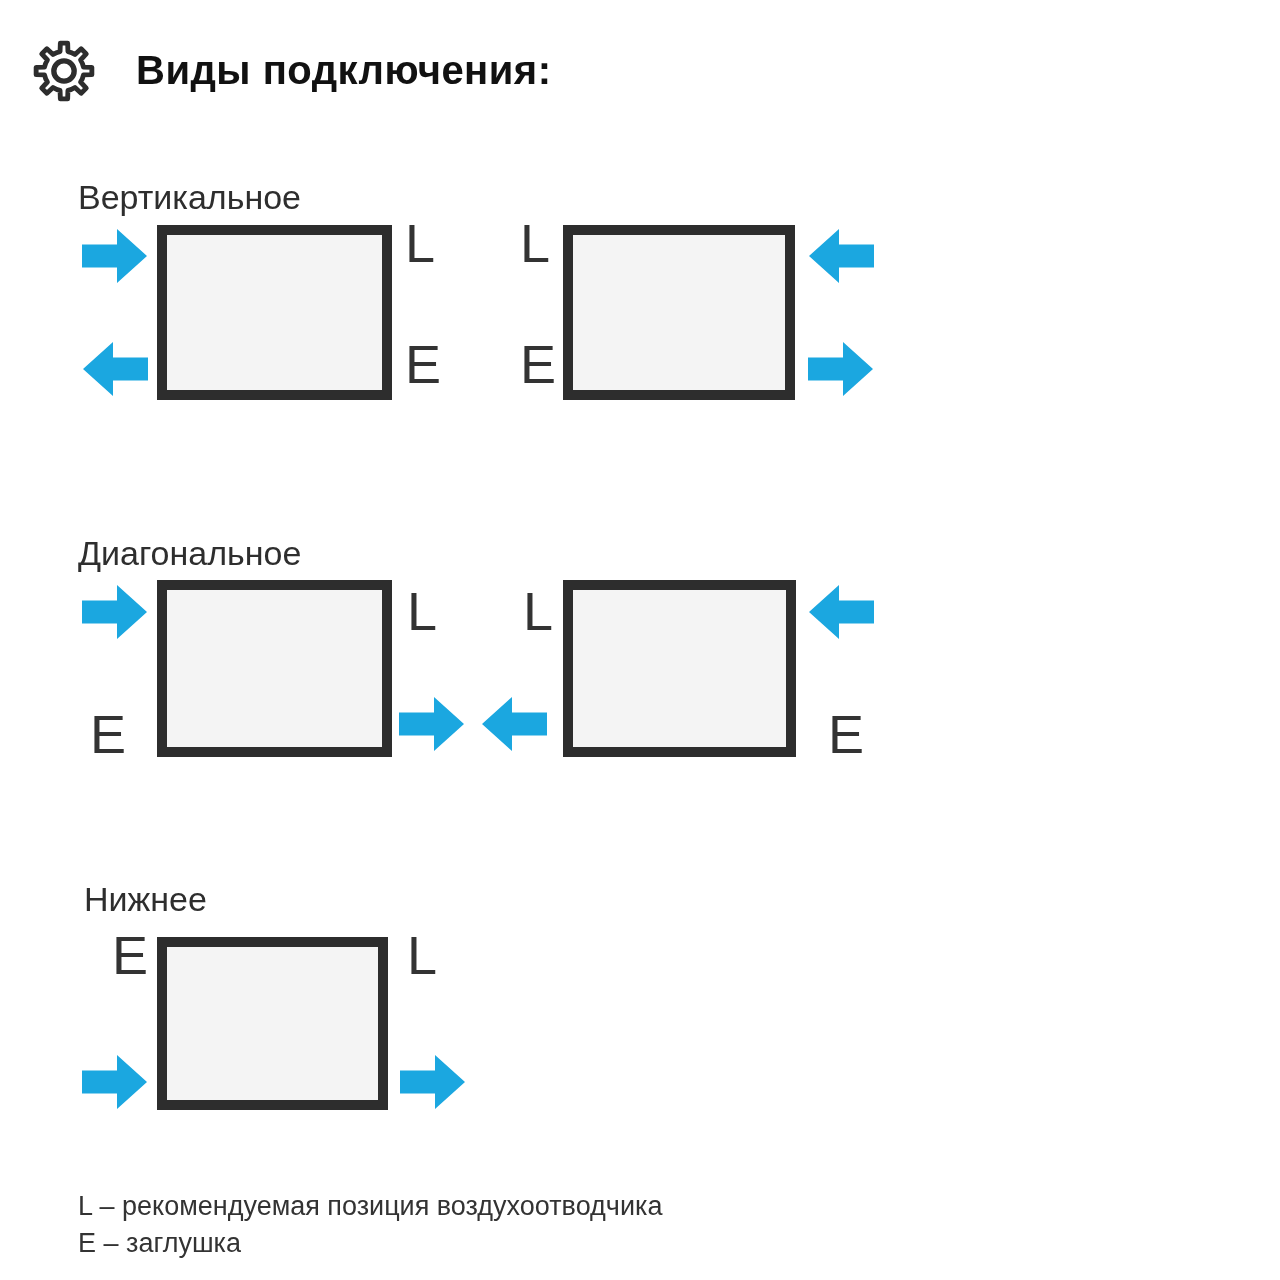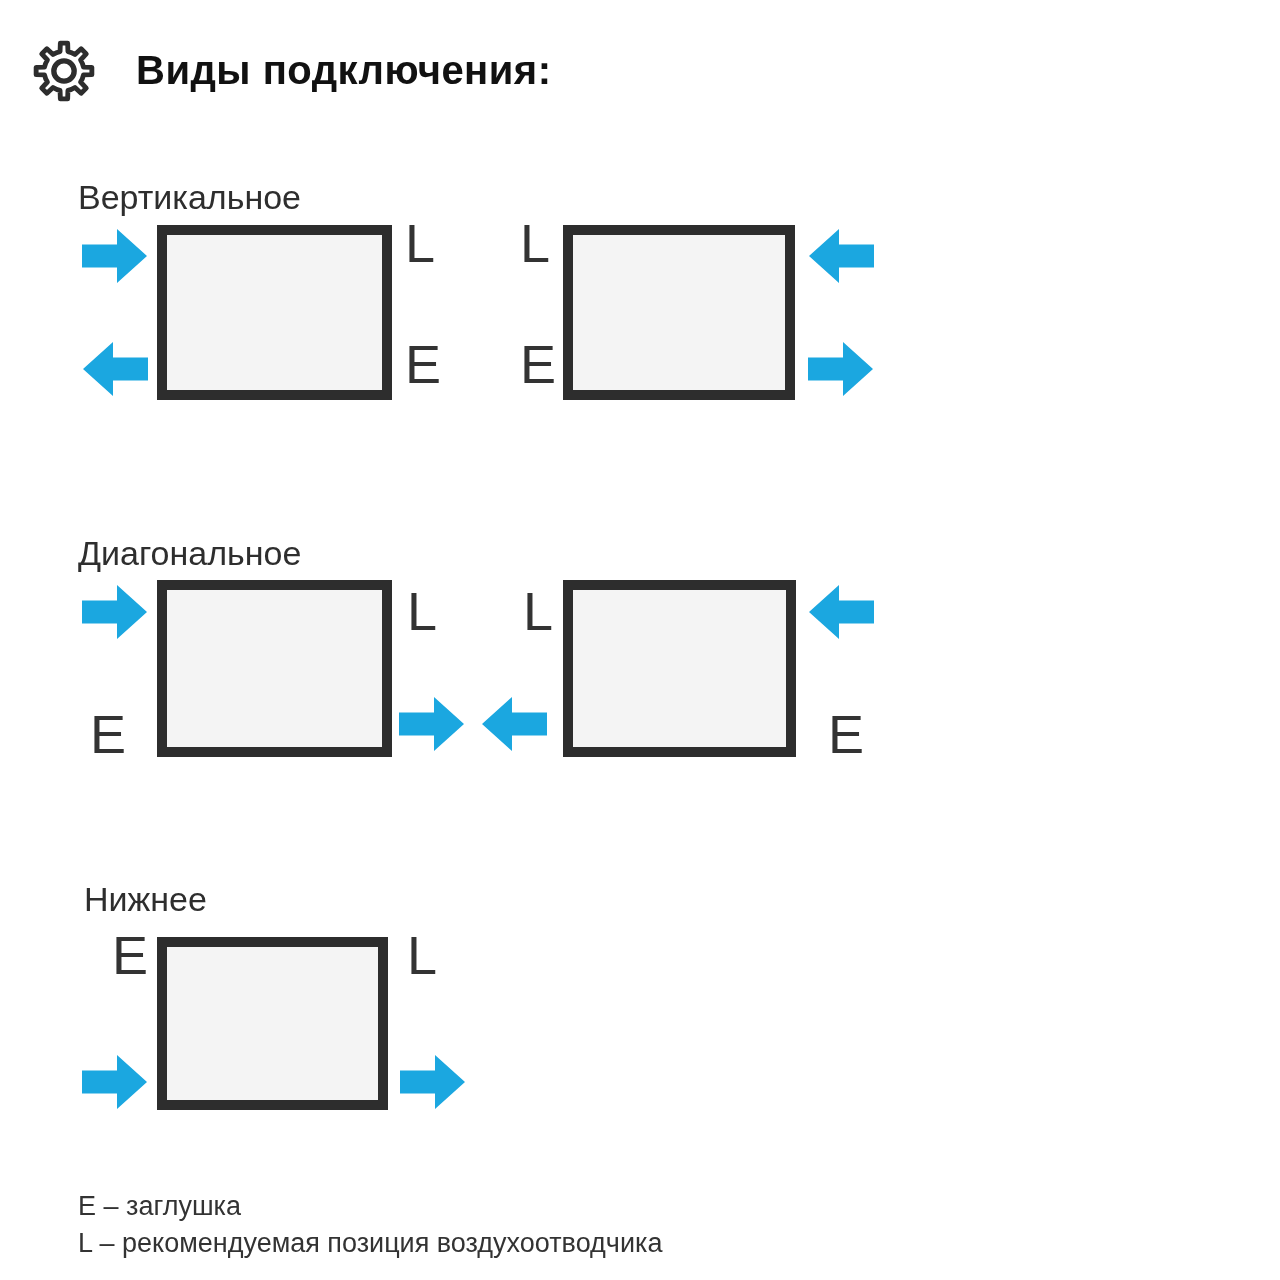--- a/index.html
+++ b/index.html
@@ -168,17 +168,17 @@
       <svg class="abs arrow ar-b1-in" viewBox="0 0 66 56">
           <polygon points="0,16.5 35,16.5 35,1 65,28 35,55 35,39.5 0,39.5"></polygon>
         </svg>
       <svg class="abs arrow ar-b1-out" viewBox="0 0 66 56">
           <polygon points="0,16.5 35,16.5 35,1 65,28 35,55 35,39.5 0,39.5"></polygon>
         </svg>
     </div>
   </div>
 
   <div class="abs legend">
+    <div>L – рекомендуемая позиция воздухоотводчика</div>
     <div>E – заглушка</div>
-    <div>L – рекомендуемая позиция воздухоотводчика</div>
   </div>
 
 </div>
 
 </body></html>

